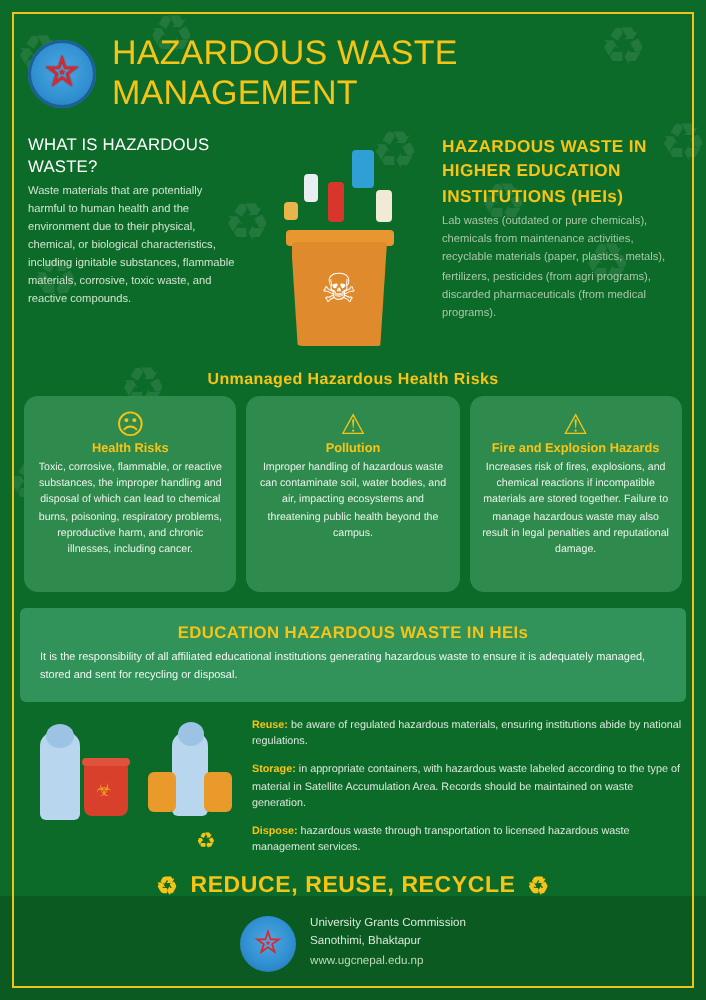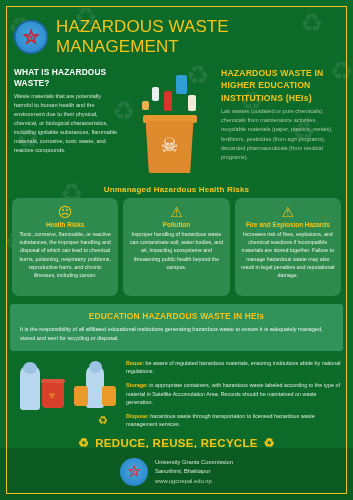--- a/index.html
+++ b/index.html
@@ -31,21 +31,21 @@
                 color: #e0252b; font-size: 21px; line-height: 1; text-shadow: 0 0 1px #8d1115; }
   .titles { flex: 1; }
   .title-sop { color: #ffffff; font-size: 12.5px; font-weight: bold; letter-spacing: .3px; font-style: italic; }
   .title-main { color: #f6c416; font-size: 17px; font-weight: normal; letter-spacing: .1px; margin-top: 1px; }
 
   
   .top-area { position: relative; z-index: 5; display: flex; padding: 6px 14px 0 14px; gap: 6px; }
   .col { width: 104px; }
   .col-right { width: 118px; }
   .col-mid { flex: 1; position: relative; min-height: 112px; }
-  .sec-head-white { color: #ffffff; font-size: 8.4px; font-weight: bold; letter-spacing: .1px; line-height: 1.28; }
+  .sec-head-white { color: #ffffff; font-size: 8.4px; font-weight: normal; letter-spacing: .1px; line-height: 1.28; }
   .sec-head-yellow { color: #f6c416; font-size: 8.6px; font-weight: bold; line-height: 1.45; letter-spacing: .2px; }
   .body-txt { color: #cfe3cf; font-size: 5.6px; line-height: 1.62; margin-top: 3px; }
   .body-txt-dim { color: #a9c6a9; font-size: 5.6px; line-height: 1.62; margin-top: 3px; }
 
   
   .bin-wrap { position: absolute; left: 50%; transform: translateX(-50%); top: 6px; width: 64px; height: 108px; }
   .bin-body { position: absolute; left: 8px; top: 48px; width: 48px; height: 52px;
               background: #e08a2e; border-radius: 2px 2px 5px 5px;
               clip-path: polygon(0 0, 100% 0, 93% 100%, 7% 100%); }
   .bin-lid { position: absolute; left: 5px; top: 42px; width: 54px; height: 8px; background: #e8962f; border-radius: 2px; }

